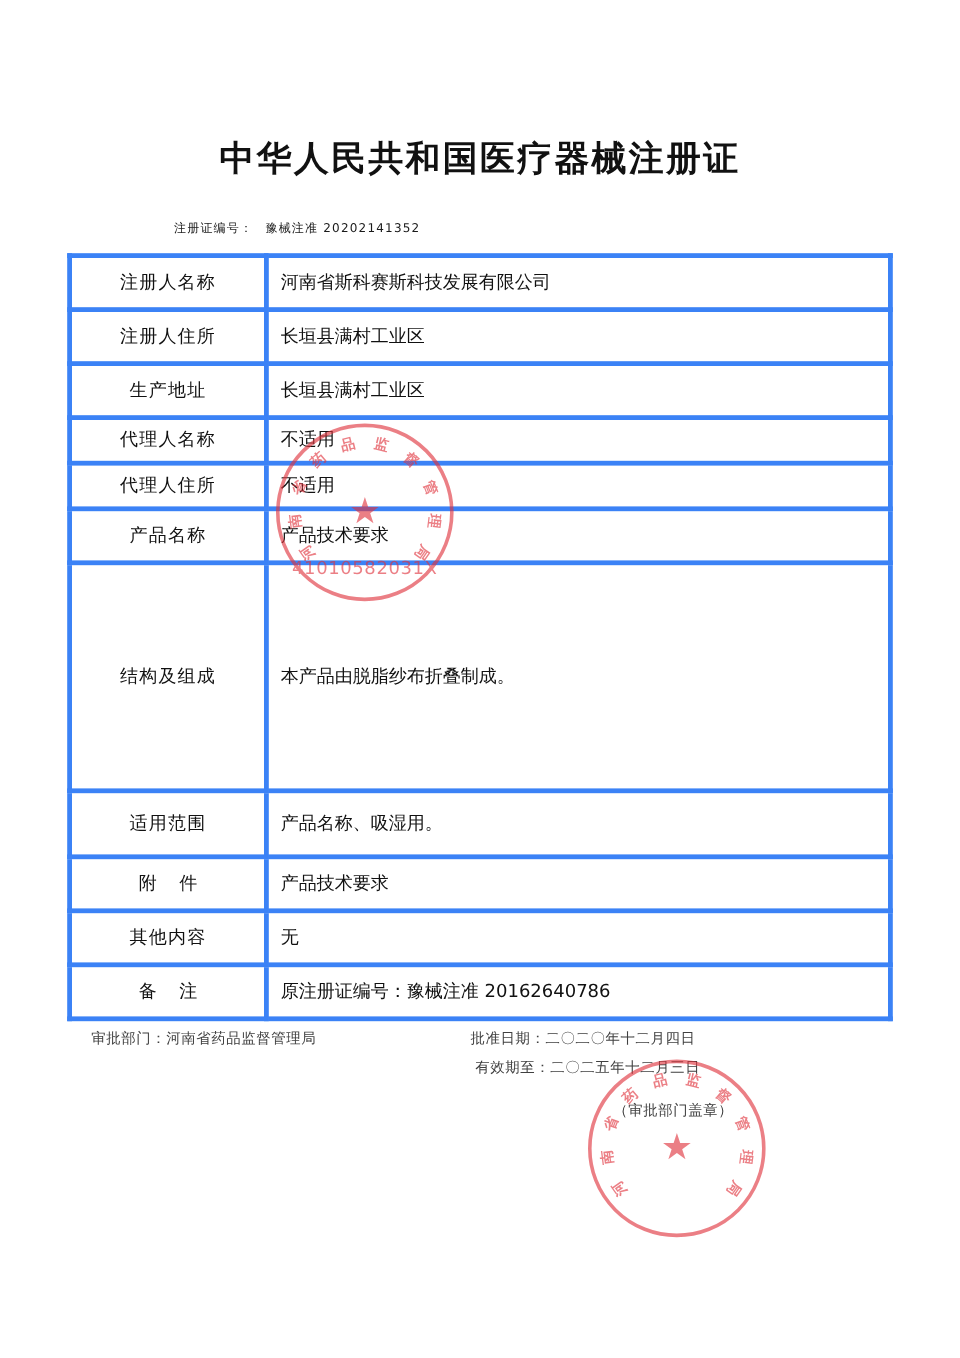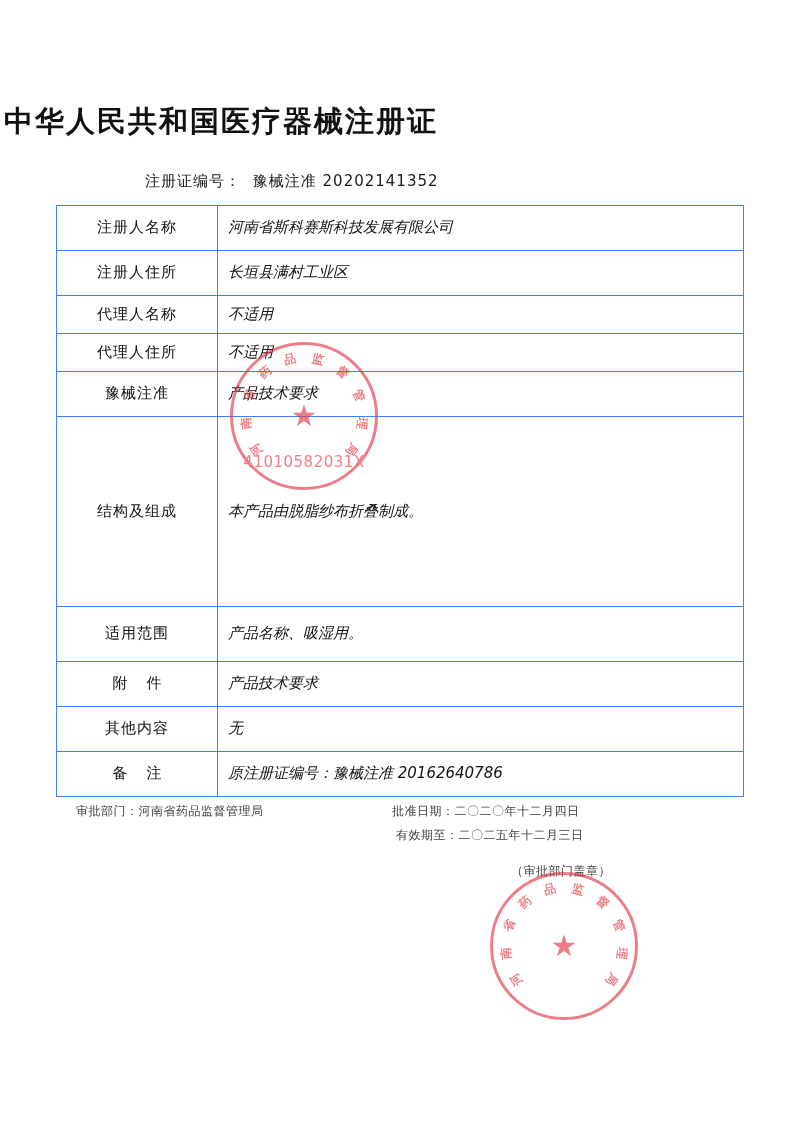--- a/index.html
+++ b/index.html
@@ -15,68 +15,67 @@
     position: relative;
     overflow: hidden;
   }
   .page {
     position: relative;
     width: 800px;
     height: 1132px;
     box-sizing: border-box;
   }
   .doc-title {
-    text-align: left;
+    text-align: center;
     font-size: 29px;
     font-weight: bold;
     letter-spacing: 2px;
-    margin: 4px;
+    margin: 15px;
     padding-top: 98px;
     color: #111;
     font-family: "DejaVu Serif", "Liberation Serif", serif;
   }
   .reg-no-line {
     margin: 30px 0 0 145px;
-    font-size: 15px;
+    font-size: 10px;
     letter-spacing: 1px;
   }
   .reg-no-label {
     display: inline-block;
   }
   .reg-no-value {
     display: inline-block;
     margin-left: 6px;
   }
   table.cert {
     border-collapse: collapse;
     width: 688px;
     margin: 14px auto 0 auto;
     table-layout: fixed;
   }
   table.cert td {
-    border: 1px solid #3b82f6;
+    border: 4px solid #3b82f6;
     font-size: 15px;
     vertical-align: middle;
     padding: 0 10px;
     line-height: 1.7;
   }
   td.label {
     width: 140px;
     text-align: center;
     letter-spacing: 1px;
     color: #111;
   }
   td.label.spaced {
     letter-spacing: 7px;
     text-indent: 7px;
   }
   td.value {
     padding-left: 14px;
     color: #111;
-    font-style: italic;
   }
   .row-h-normal { height: 45px; }
   .row-h-small { height: 38px; }
   .row-h-spec { height: 118px; }
   .row-h-struct { height: 190px; }
   .row-h-scope { height: 55px; }
   .footer {
     position: relative;
     width: 688px;
     margin: 4px auto 0 auto;
@@ -175,30 +174,34 @@
   <table class="cert">
     <tbody>
       <tr class="row-h-normal">
         <td class="label">注册人名称</td>
         <td class="value">河南省斯科赛斯科技发展有限公司</td>
       </tr>
       <tr class="row-h-normal">
         <td class="label">注册人住所</td>
         <td class="value">长垣县满村工业区</td>
       </tr>
+      <tr class="row-h-normal">
+        <td class="label">生产地址</td>
+        <td class="value">长垣县满村工业区</td>
+      </tr>
       <tr class="row-h-small">
         <td class="label">代理人名称</td>
         <td class="value">不适用</td>
       </tr>
       <tr class="row-h-small">
         <td class="label">代理人住所</td>
         <td class="value">不适用</td>
       </tr>
       <tr class="row-h-normal">
-        <td class="label">豫械注准</td>
+        <td class="label">产品名称</td>
         <td class="value">产品技术要求</td>
       </tr>
       <tr class="row-h-struct">
         <td class="label">结构及组成</td>
         <td class="value">本产品由脱脂纱布折叠制成。</td>
       </tr>
       <tr class="row-h-scope">
         <td class="label">适用范围</td>
         <td class="value">产品名称、吸湿用。</td>
       </tr>

